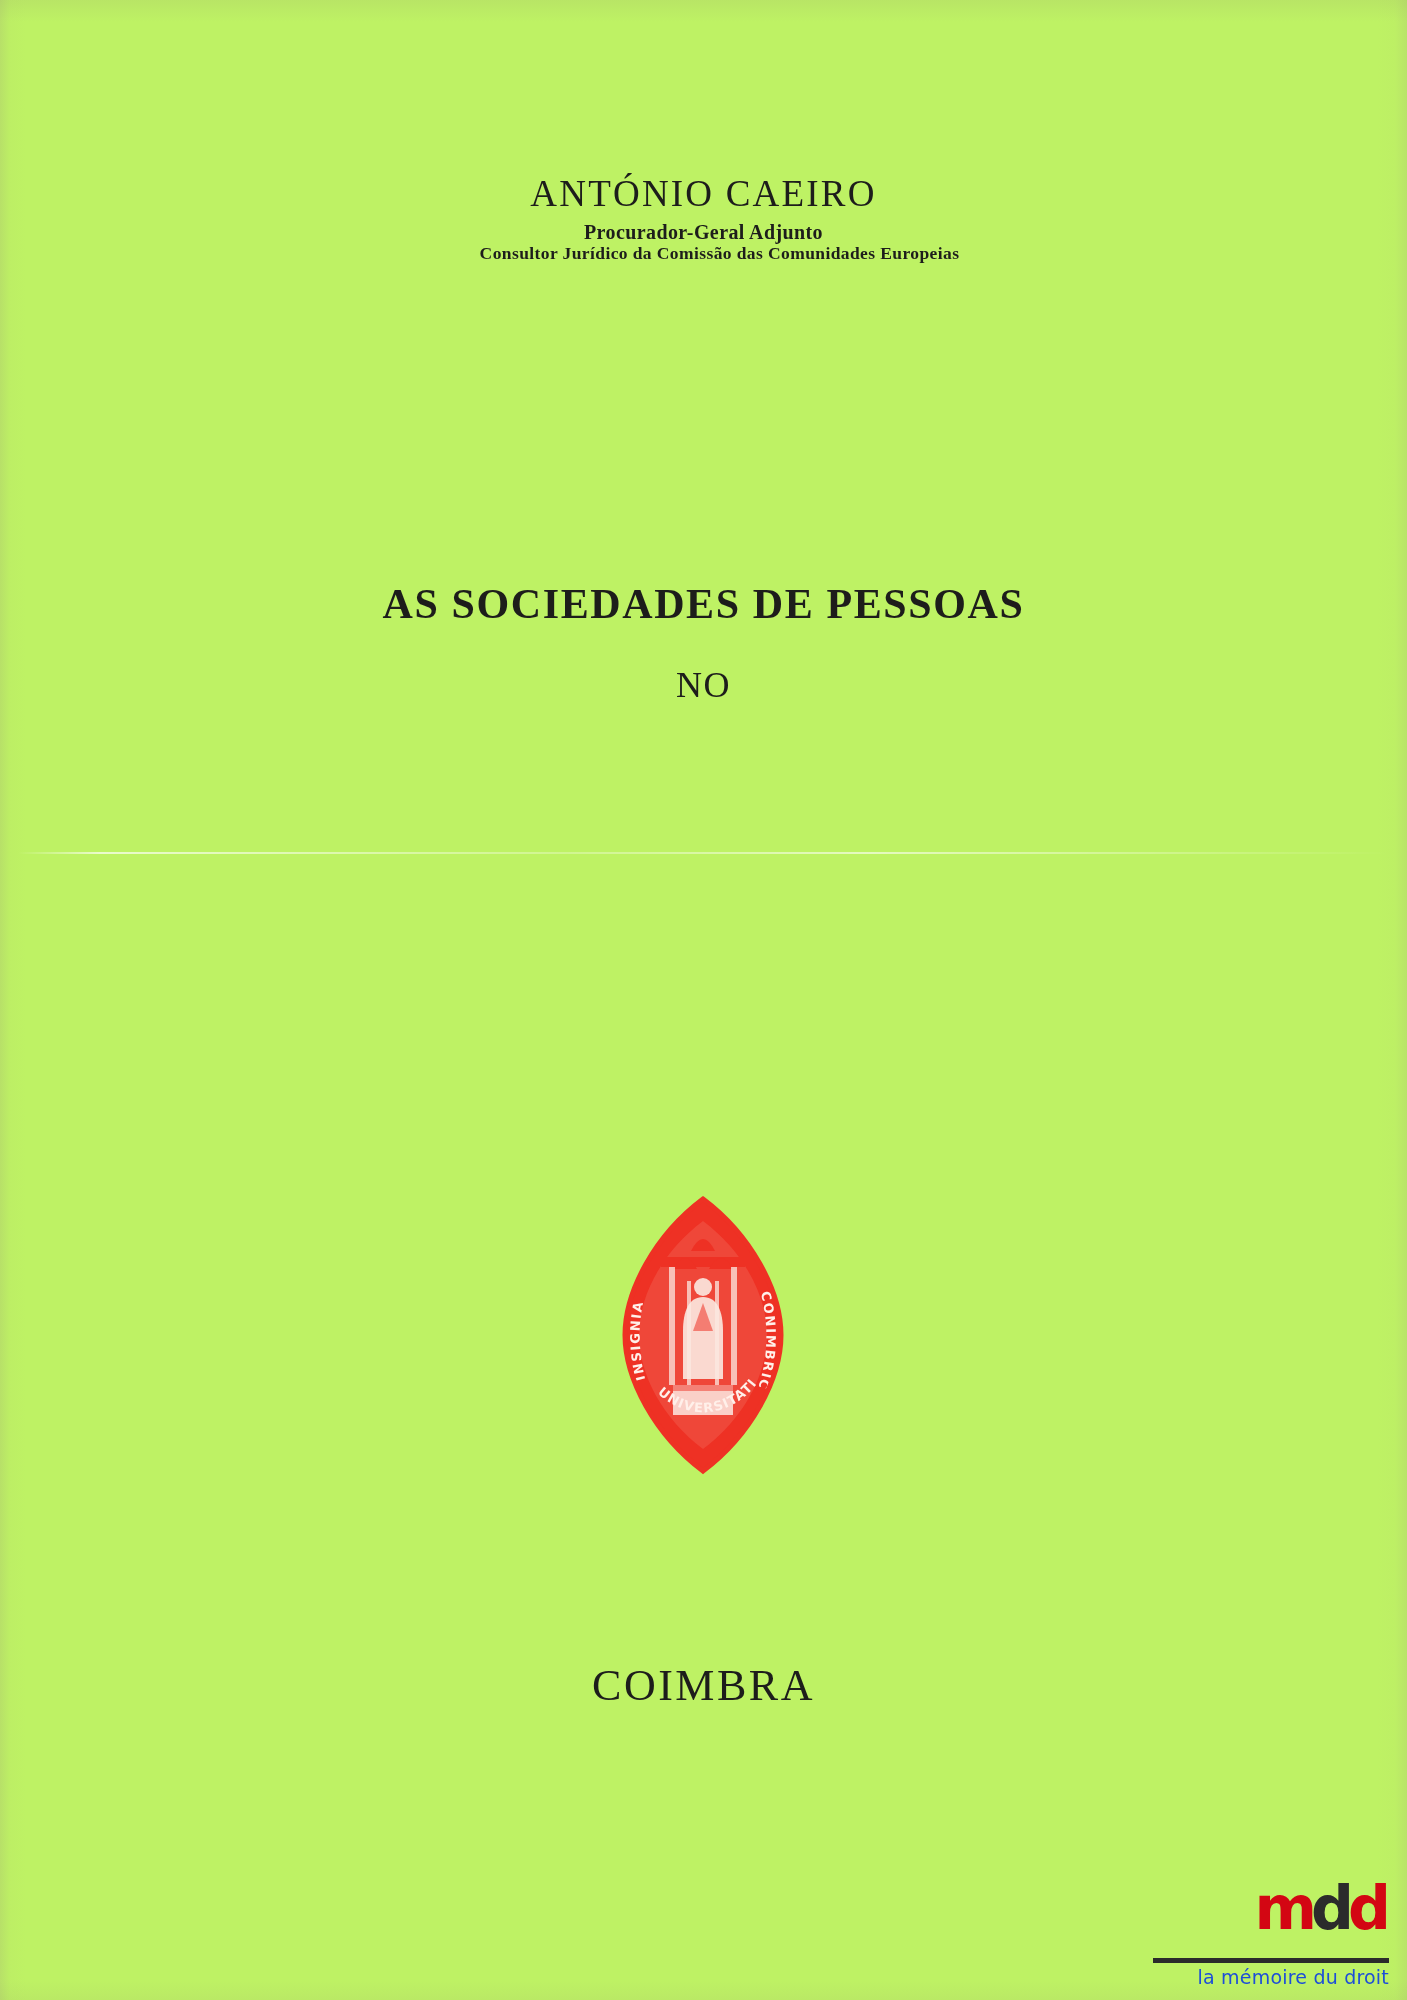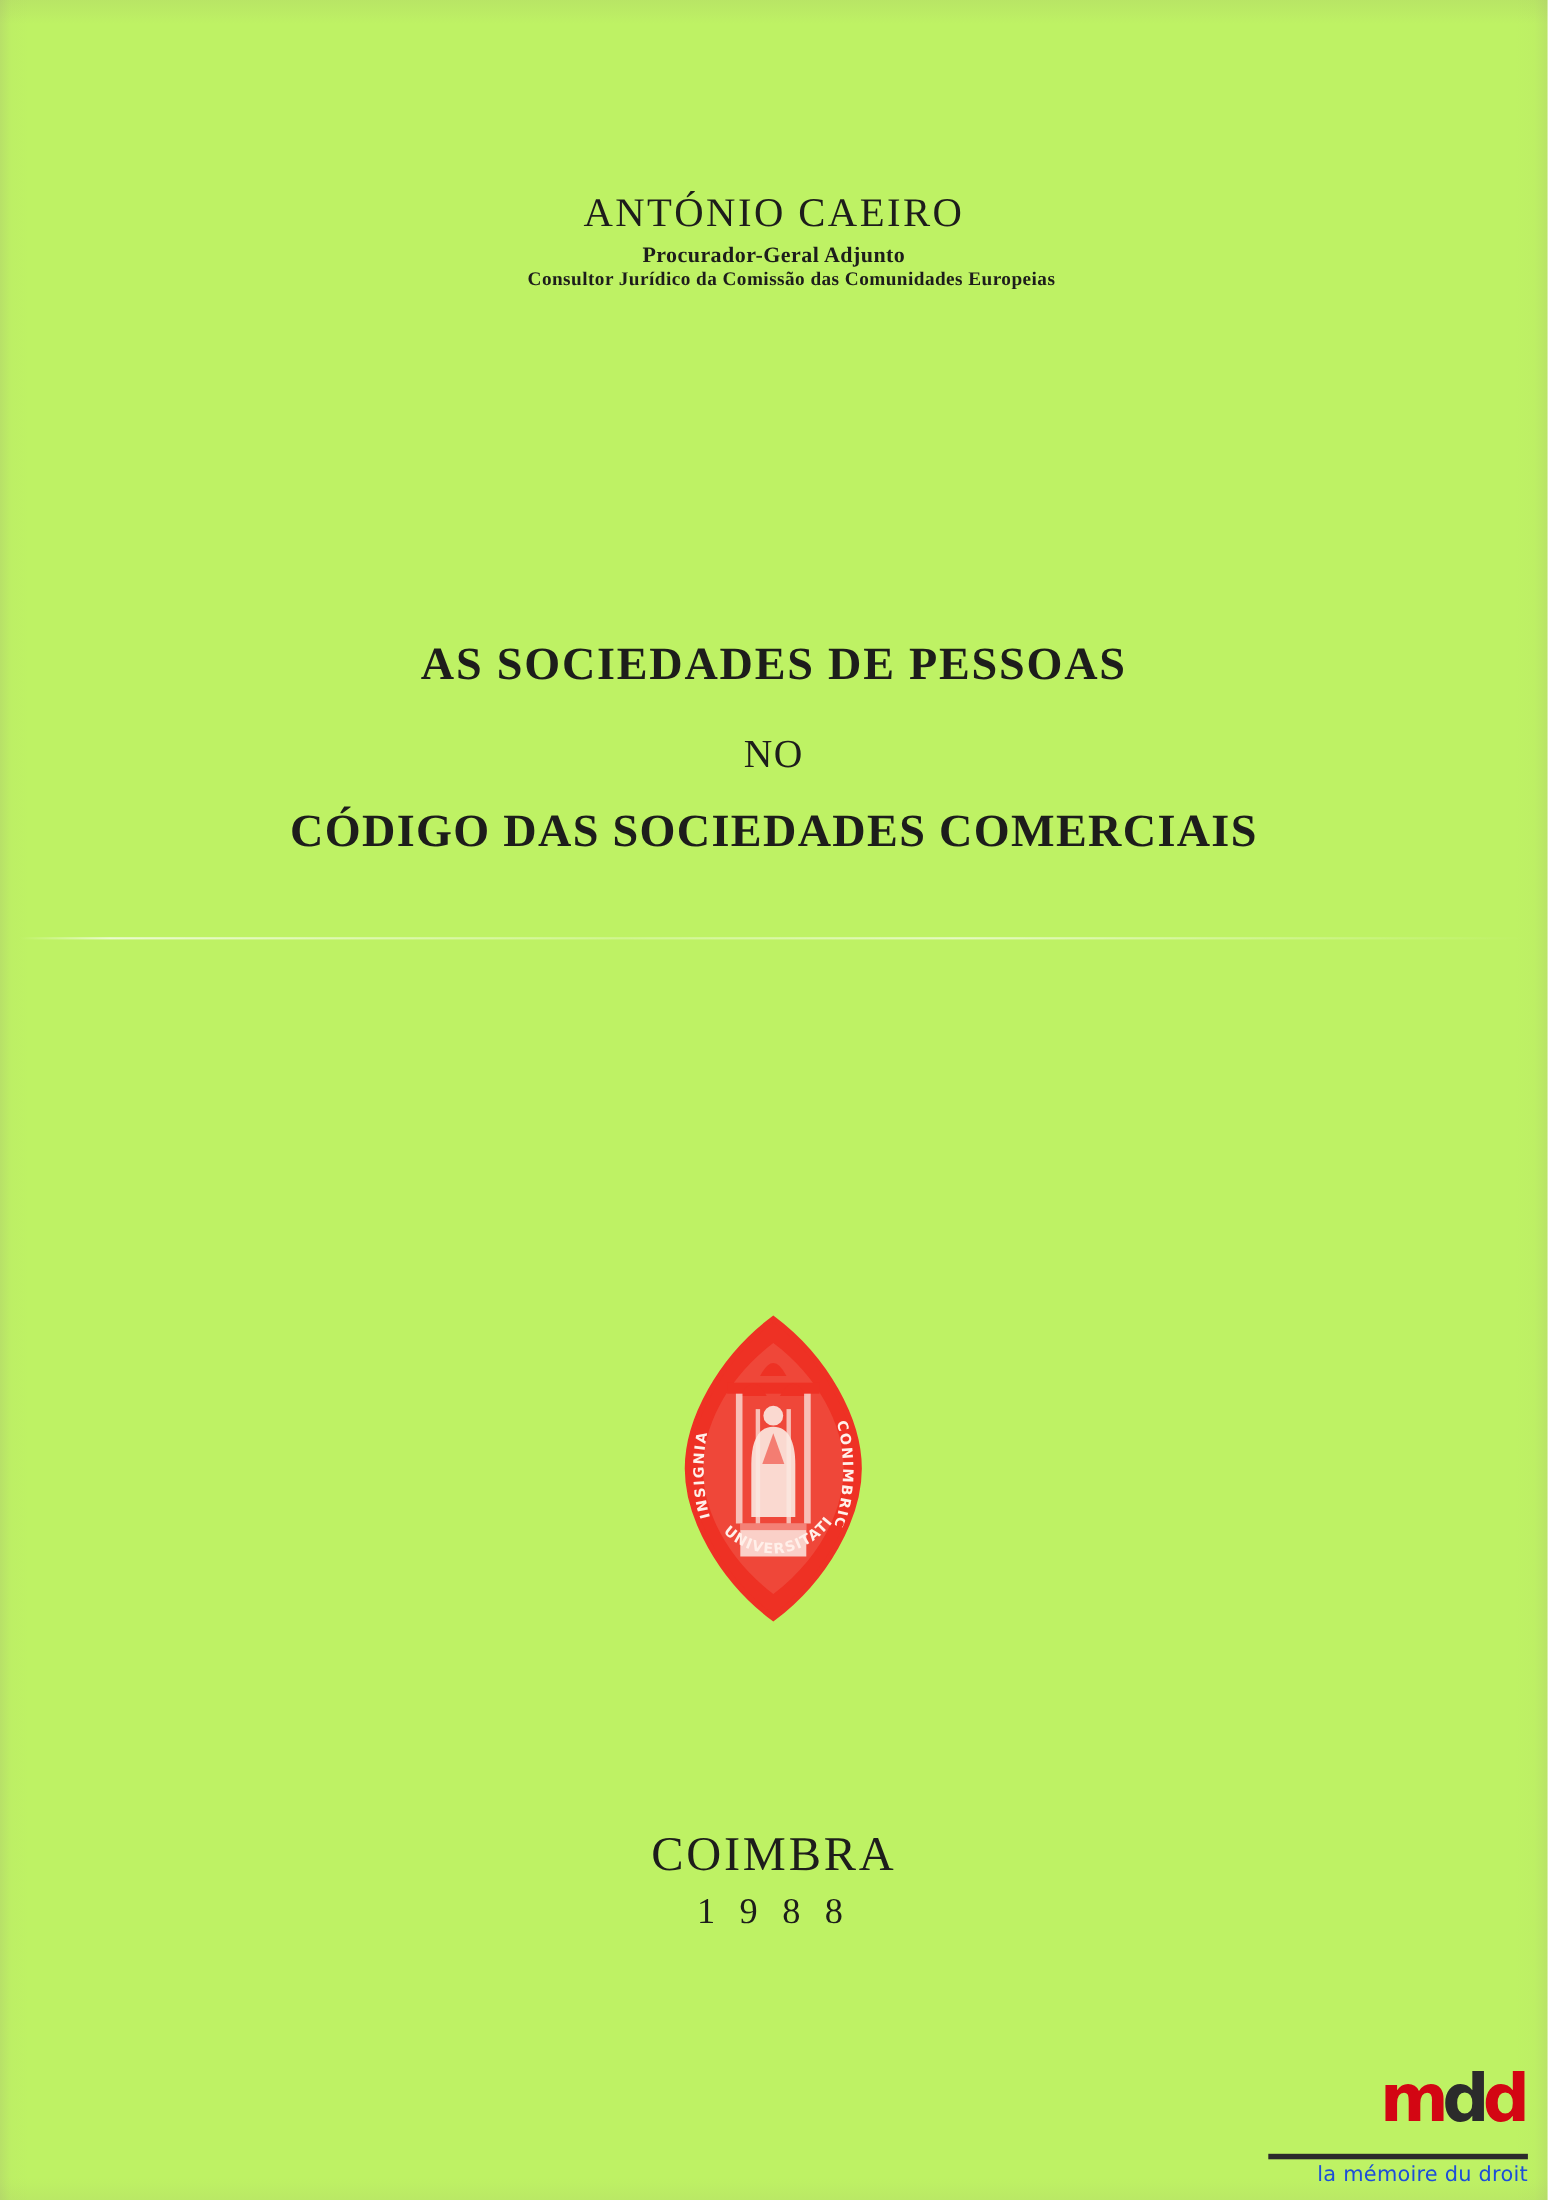--- a/index.html
+++ b/index.html
@@ -172,21 +172,20 @@
 <div id="page">
 
   <div id="crease"></div>
 
   <div class="center" id="author-name">ANTÓNIO CAEIRO</div>
   <div class="center" id="author-role1">Procurador-Geral Adjunto</div>
   <div class="center" id="author-role2">Consultor Jurídico da Comissão das Comunidades Europeias</div>
 
   <div class="center" id="title-line-1">AS SOCIEDADES DE PESSOAS</div>
   <div class="center" id="title-line-2">NO</div>
-  <div class="center" id="title-line-3">CÓDIGO DAS SOCIEDADES COMERCIAIS</div>
 
   <div id="emblem-wrap">
     <svg width="200" height="280" viewBox="0 0 200 280" aria-hidden="true">
       <defs>
         <clipPath id="mandorla">
           <path d="M100 4 C148 40 178 96 178 140 C178 184 148 240 100 276 C52 240 22 184 22 140 C22 96 52 40 100 4 Z"></path>
         </clipPath>
       </defs>
 
       <path d="M100 4 C148 40 178 96 178 140 C178 184 148 240 100 276 C52 240 22 184 22 140 C22 96 52 40 100 4 Z" fill="#ee3124"></path>
@@ -232,21 +231,20 @@
         <text font-family="'DejaVu Sans', sans-serif" font-size="13" font-weight="bold" fill="#fff0ea" letter-spacing="1.2">
           <textPath href="#legend-bottom" startOffset="12%">UNIVERSITATIS</textPath>
         </text>
       </g>
 
       <path d="M100 4 C148 40 178 96 178 140 C178 184 148 240 100 276 C52 240 22 184 22 140 C22 96 52 40 100 4 Z" fill="none" stroke="#ee3124" stroke-width="5"></path>
     </svg>
   </div>
 
   <div class="center" id="city">COIMBRA</div>
-  <div class="center" id="year">1 9 8 8</div>
 
 </div>
 
 <div id="mdd-logo">
   <span id="mdd-mark"><span>m</span><span class="dark">d</span><span>d</span></span>
   <span id="mdd-rule"></span>
   <span id="mdd-tagline">la mémoire du droit</span>
 </div>
 
 </body></html>

